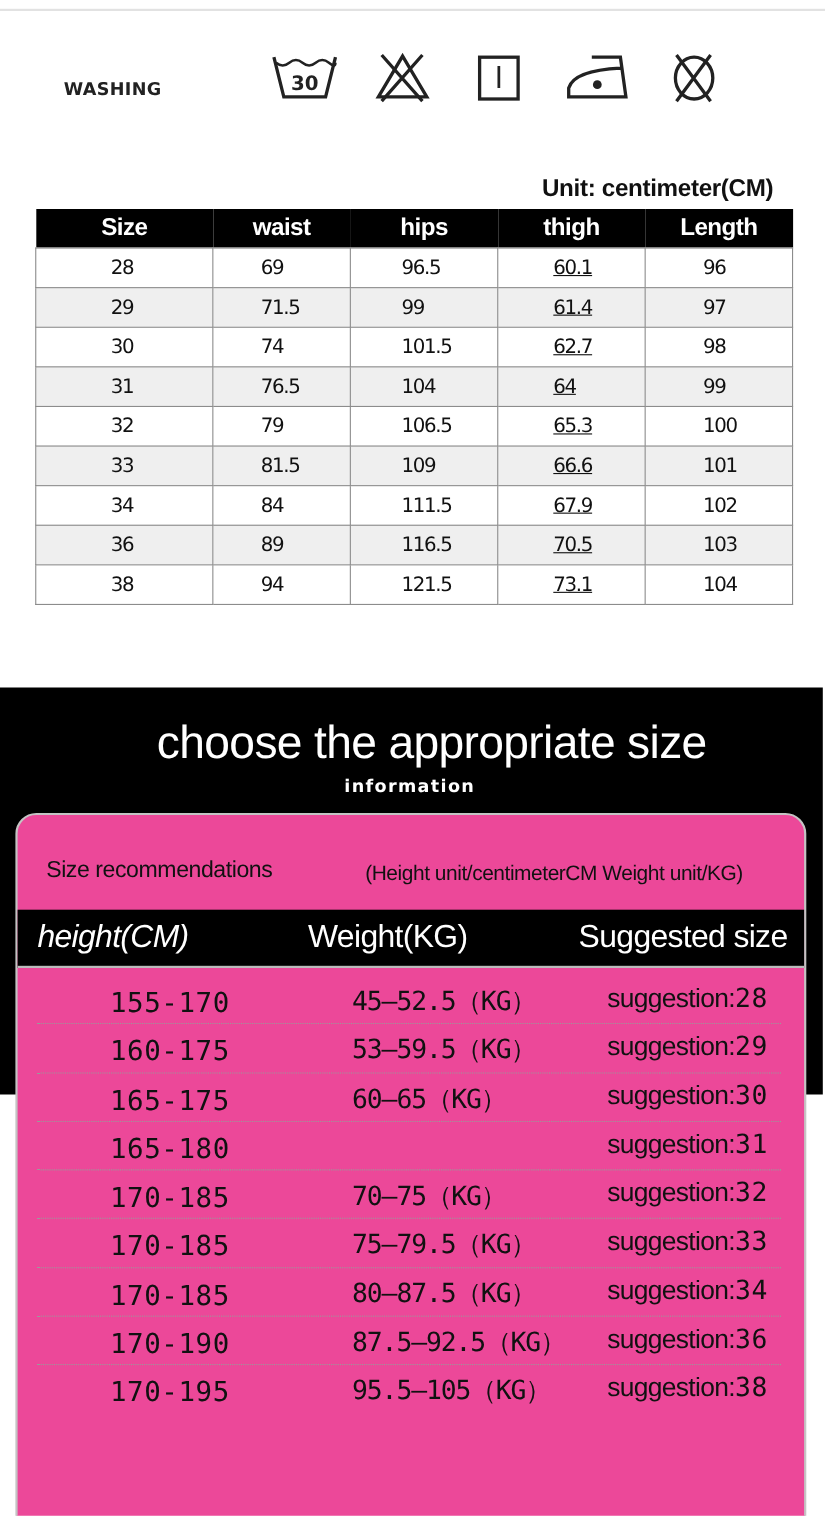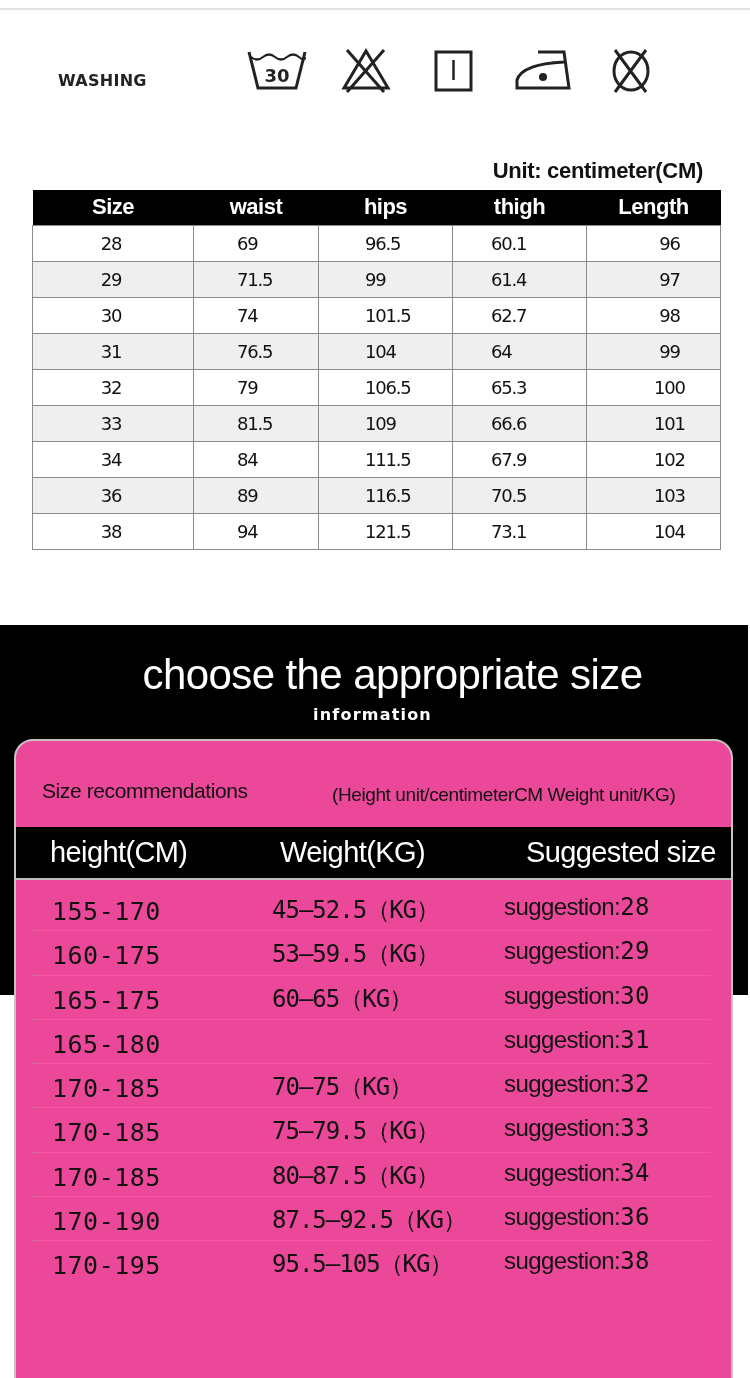--- a/index.html
+++ b/index.html
@@ -17,42 +17,42 @@
   .unit-label { position: absolute; right: 47px; top: 158px; font-size: 22px; font-weight: bold; color: #111; letter-spacing: -0.3px; }
 
   
   .size-table { position: absolute; left: 32px; top: 190px; width: 688px; border-collapse: collapse; table-layout: fixed; }
   .size-table th { background: #000; color: #fff; font-weight: bold; font-size: 22px; height: 35px; text-align: center; letter-spacing: -0.5px; padding: 0; }
   .size-table td { border: 1px solid #8c8c8c; height: 36px; font-family: "DejaVu Sans", sans-serif; font-size: 18px; letter-spacing: -1.2px; color: #111; padding: 0; }
   .size-table tr.alt td { background: #efefef; }
   .size-table td.c0 { text-align: center; padding-right: 4px; }
   .size-table td.c1 { text-align: left; padding-left: 43px; }
   .size-table td.c2 { text-align: left; padding-left: 46px; }
-  .size-table td.c3 { text-align: left; padding-left: 38px; }
-  .size-table td.c4 { text-align: center; padding-left: 32px; }
+  .size-table td.c3 { text-align: left; padding-left: 50px; text-decoration: underline; }
+  .size-table td.c4 { text-align: left; padding-left: 52px; }
 
   
   .black-panel { position: absolute; left: 0; top: 625px; width: 748px; height: 370px; background: #000; }
   .choose-title { position: absolute; left: 0; top: 651px; width: 785px; text-align: center; color: #fff; font-size: 42px; letter-spacing: -0.6px; }
   .info-sub { position: absolute; left: 0; top: 705px; width: 745px; text-align: center; color: #fff; font-family: "DejaVu Sans", sans-serif; font-weight: bold; font-size: 16px; letter-spacing: 1.2px; }
 
   
   .card { position: absolute; left: 14px; top: 739px; width: 719px; height: 666px; background: #ec4899; border: 2px solid #c4c4c4; border-radius: 19px; overflow: hidden; }
   .rec-title { position: absolute; left: 26px; top: 38px; font-size: 21px; color: #111; letter-spacing: -0.4px; }
   .rec-units { position: absolute; left: 316px; top: 43px; font-size: 19px; color: #111; letter-spacing: -0.4px; }
   .rec-header { position: absolute; left: -2px; top: 86px; width: 719px; height: 53px; background: #000; border-bottom: 2px solid #bbb; }
   .rec-header span { position: absolute; top: 9px; color: #fff; font-size: 29px; letter-spacing: -0.6px; }
-  .rec-header .h0 { left: 36px; }
+  .rec-header .h0 { left: 20px; font-style: italic; }
   .rec-header .h1 { left: 266px; }
   .rec-header .h2 { left: 512px; text-align: right; }
 
   .rec-rows { position: absolute; left: 18px; top: 146px; width: 676px; }
   .rec-row { position: relative; height: 44.3px; border-bottom: 1.5px dotted #9a9a9a; }
   .rec-row:last-child { border-bottom: none; }
-  .rec-row span { position: absolute; top: 8px; color: #111; }
+  .rec-row span { position: absolute; top: 8px; color: #111; margin-left: 48px; }
   .rec-row .r0 { left: 18px; font-family: "DejaVu Sans Mono", monospace; font-size: 25px; letter-spacing: 0.5px; top: 10px; }
   .rec-row .r1 { left: 238px; font-family: "DejaVu Sans Mono", monospace; font-size: 24px; letter-spacing: -1px; top: 7px; }
   .rec-row .r2 { left: 470px; font-size: 24px; letter-spacing: -0.6px; top: 6px; }
   .rec-row .r2 b { font-family: "DejaVu Sans Mono", monospace; font-weight: normal; font-size: 24px; letter-spacing: 0.5px; }
 </style>
 </head>
 <body>
 
 <div class="top-rule"></div>
 

